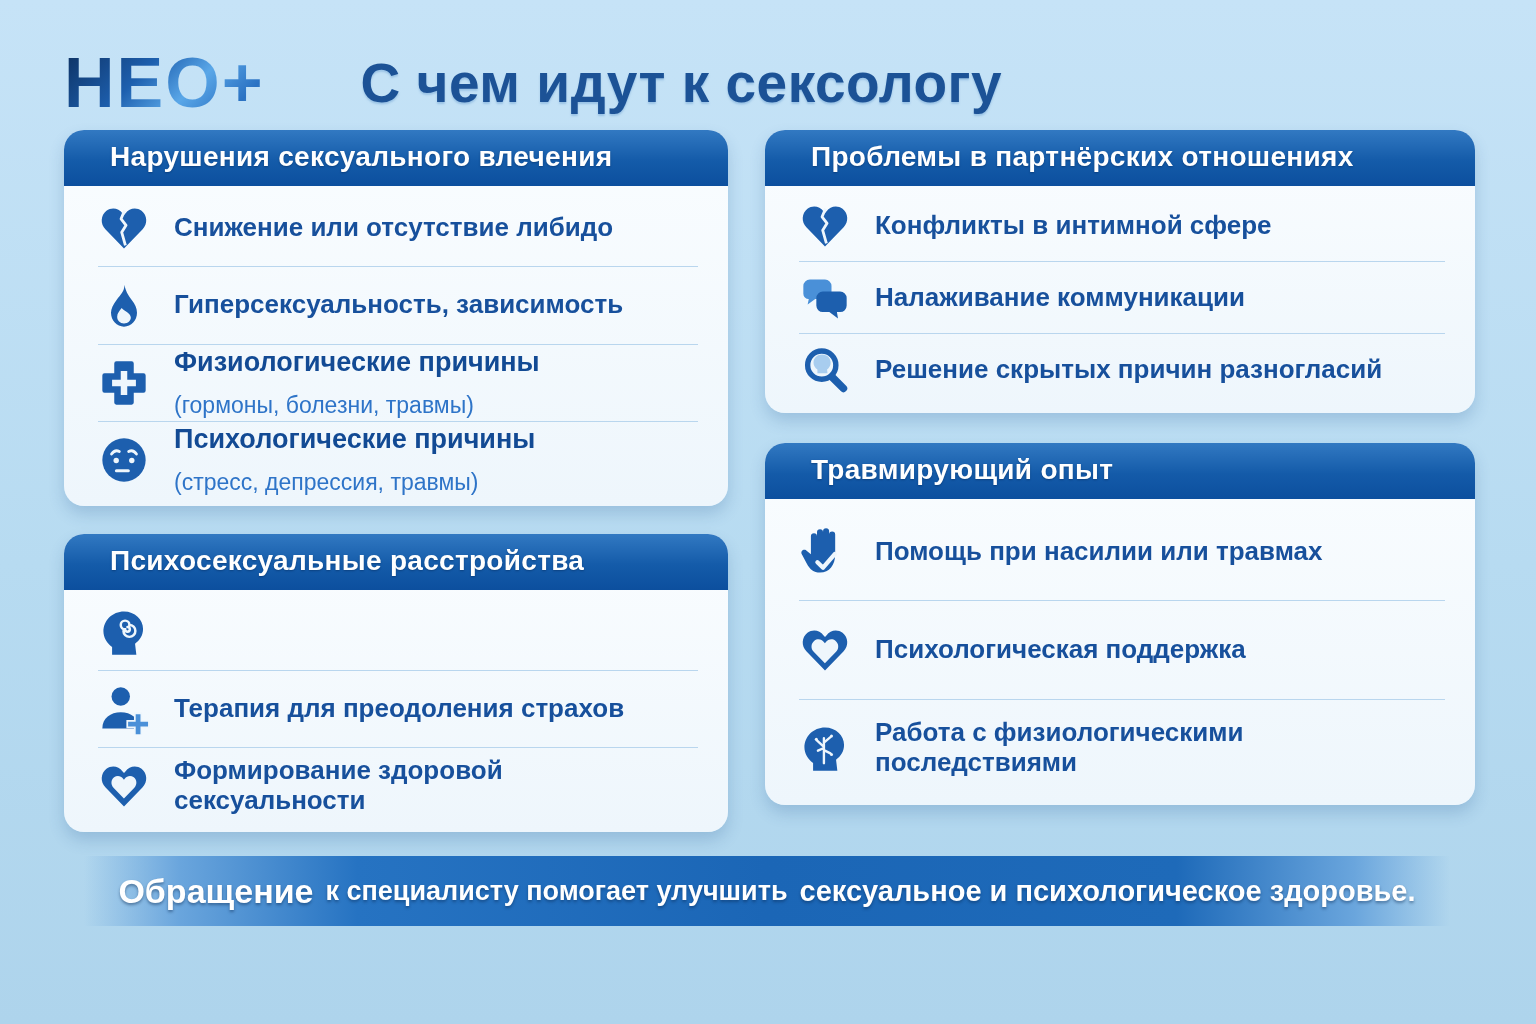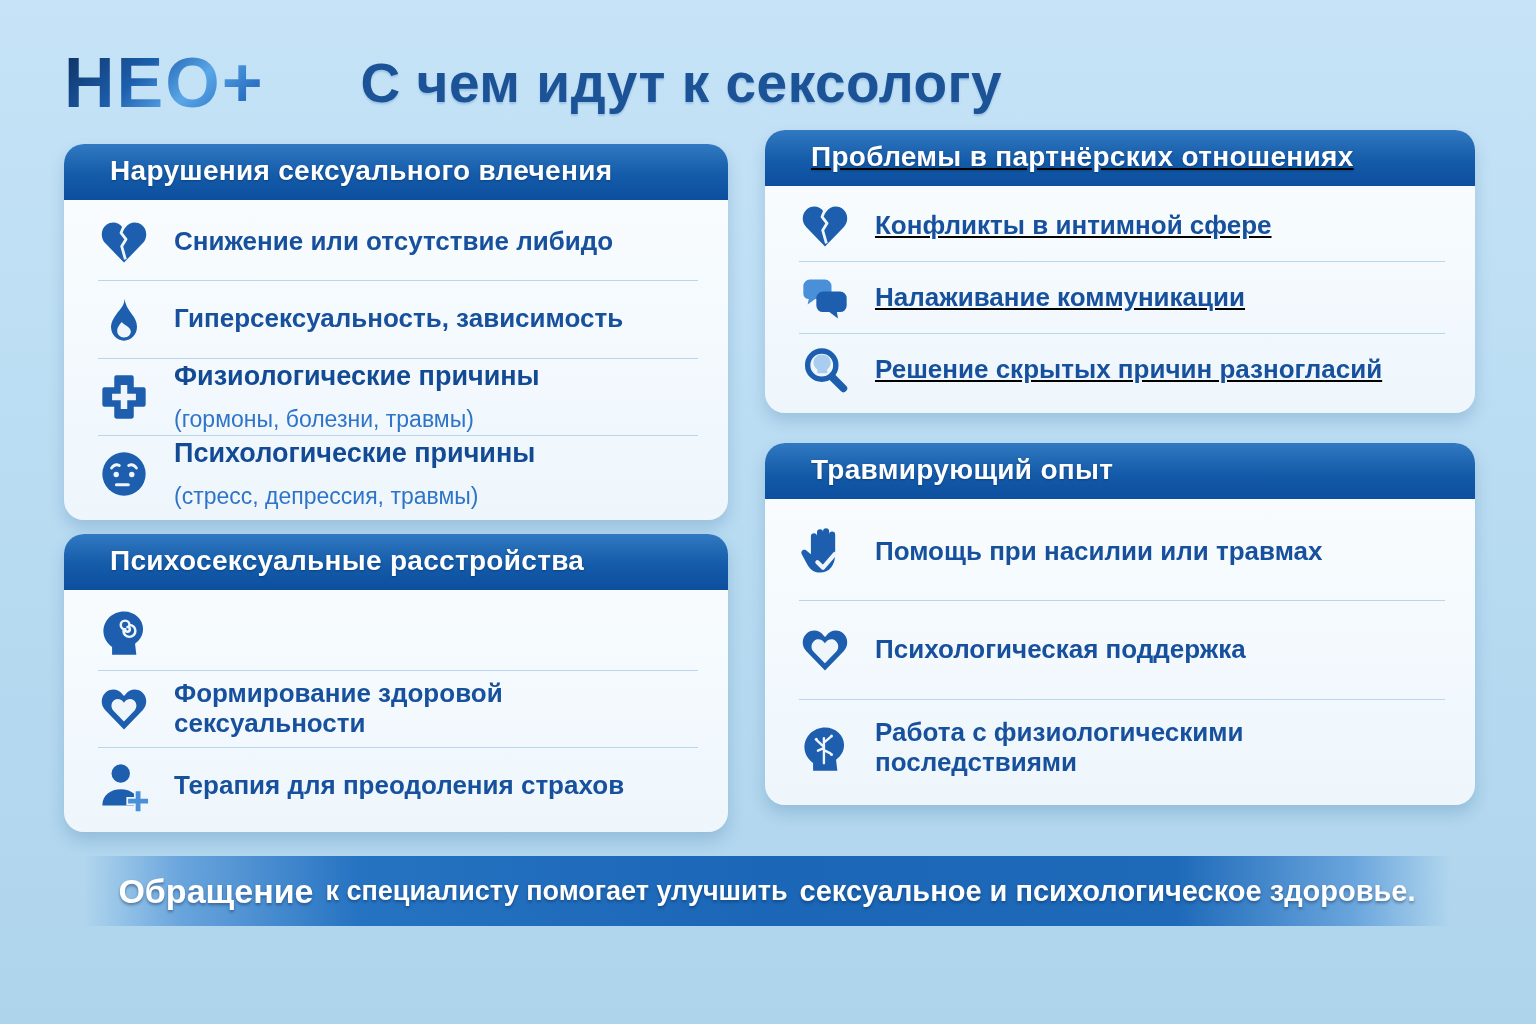--- a/index.html
+++ b/index.html
@@ -27,22 +27,22 @@
   .card-body{flex:1;display:flex;flex-direction:column;padding:4px 30px 8px 34px;}
   .item{flex:1;display:flex;align-items:center;gap:24px;min-height:0;}
   .item + .item{border-top:1px solid #b9d6ee;}
   .icon{width:52px;height:52px;flex:0 0 52px;display:flex;align-items:center;justify-content:center;}
   .icon svg{width:52px;height:52px;display:block;}
   .item-texts{display:flex;flex-direction:column;justify-content:center;}
   .item-text{font-size:26px;color:#17509c;font-weight:600;line-height:1.15;}
   .item.strong .item-text{font-weight:800;font-size:27px;color:#124a94;}
   .item-sub{font-size:23px;color:#2e74c8;font-weight:500;margin-top:14px;}
 
-  #card-1{left:64px; top:144px; width:664px; height:376px;}
-  #card-2{left:765px;top:130px; width:710px; height:283px;text-decoration:underline;}
+  #card-1{left:64px; top:130px; width:664px; height:376px;}
+  #card-2{left:765px;top:130px; width:710px; height:283px;}
   #card-3{left:64px; top:534px; width:664px; height:298px;}
   #card-4{left:765px;top:443px; width:710px; height:362px;}
 
   
   #banner{position:absolute;left:84px;right:86px;top:856px;height:70px;
         display:flex;align-items:center;justify-content:center;white-space:nowrap;
         background:linear-gradient(90deg,rgba(98,160,219,0) 0%,rgba(98,160,219,.9) 7%,
                    #2673c2 20%,#1b66b6 50%,#1e6ab9 80%,rgba(98,160,219,.9) 93%,rgba(98,160,219,0) 100%);
         color:#fff;text-shadow:0 2px 3px rgba(8,40,80,.45);}
   #banner .lead{font-size:34px;font-weight:800;margin-right:12px;}
@@ -160,38 +160,38 @@
     <span class="icon">
               <svg viewBox="0 0 48 48">
                 <path fill="#1d5fae" d="M13 45v-7.2C8.2 34.4 5 29.2 5 23.4 5 13.2 13.3 5 24 5c10 0 17.6 7.3 17.6 16.3 0 6-3.2 10.6-7.4 13.5l1.2 10.2Z"></path>
                 <path d="M23.5 23a5.5 5.5 0 1 0 5.5-5.5 4 4 0 1 0-4 4 2.2 2.2 0 1 0 2.2-2.2" stroke="#eef6fc" stroke-width="2.3" fill="none" stroke-linecap="round"></path>
               </svg>
             </span>
   </div>
           <div class="item">
     <span class="icon">
               <svg viewBox="0 0 48 48">
-                <path fill="#1d5fae" d="M24 43 6.8 25.2C2 20.2 2.4 12.3 7.8 8.1c4.6-3.6 11.3-2.7 14.9 2.4L24 12l1.3-1.5c3.6-5.1 10.3-6 14.9-2.4 5.4 4.2 5.8 12.1 1 17.1Z"></path>
-                <path fill="#eef6fc" transform="translate(10.5,11.5) scale(0.56)" d="M24 43 6.8 25.2C2 20.2 2.4 12.3 7.8 8.1c4.6-3.6 11.3-2.7 14.9 2.4L24 12l1.3-1.5c3.6-5.1 10.3-6 14.9-2.4 5.4 4.2 5.8 12.1 1 17.1Z"></path>
-              </svg>
-            </span>
-    <div class="item-texts">
-      <div class="item-text">Формирование здоровой сексуальности</div>
-    </div>
-  </div>
-          <div class="item">
-    <span class="icon">
-              <svg viewBox="0 0 48 48">
                 <circle cx="21" cy="12.5" r="8.5" fill="#1d5fae"></circle>
                 <path fill="#1d5fae" d="M4 42c0-9.6 7.6-15 17-15s17 5.4 17 15Z"></path>
                 <path fill="#4a90d8" stroke="#eef6fc" stroke-width="1.6" d="M34 28h6v7h7v6h-7v7h-6v-7h-7v-6h7Z"></path>
               </svg>
             </span>
     <div class="item-texts">
       <div class="item-text">Терапия для преодоления страхов</div>
+    </div>
+  </div>
+          <div class="item">
+    <span class="icon">
+              <svg viewBox="0 0 48 48">
+                <path fill="#1d5fae" d="M24 43 6.8 25.2C2 20.2 2.4 12.3 7.8 8.1c4.6-3.6 11.3-2.7 14.9 2.4L24 12l1.3-1.5c3.6-5.1 10.3-6 14.9-2.4 5.4 4.2 5.8 12.1 1 17.1Z"></path>
+                <path fill="#eef6fc" transform="translate(10.5,11.5) scale(0.56)" d="M24 43 6.8 25.2C2 20.2 2.4 12.3 7.8 8.1c4.6-3.6 11.3-2.7 14.9 2.4L24 12l1.3-1.5c3.6-5.1 10.3-6 14.9-2.4 5.4 4.2 5.8 12.1 1 17.1Z"></path>
+              </svg>
+            </span>
+    <div class="item-texts">
+      <div class="item-text">Формирование здоровой сексуальности</div>
     </div>
   </div>
         </div>
   </section>
       <section class="card" id="card-4">
     <header class="card-header">Травмирующий опыт</header>
     <div class="card-body">
           <div class="item">
     <span class="icon">
               <svg viewBox="0 0 48 48">

